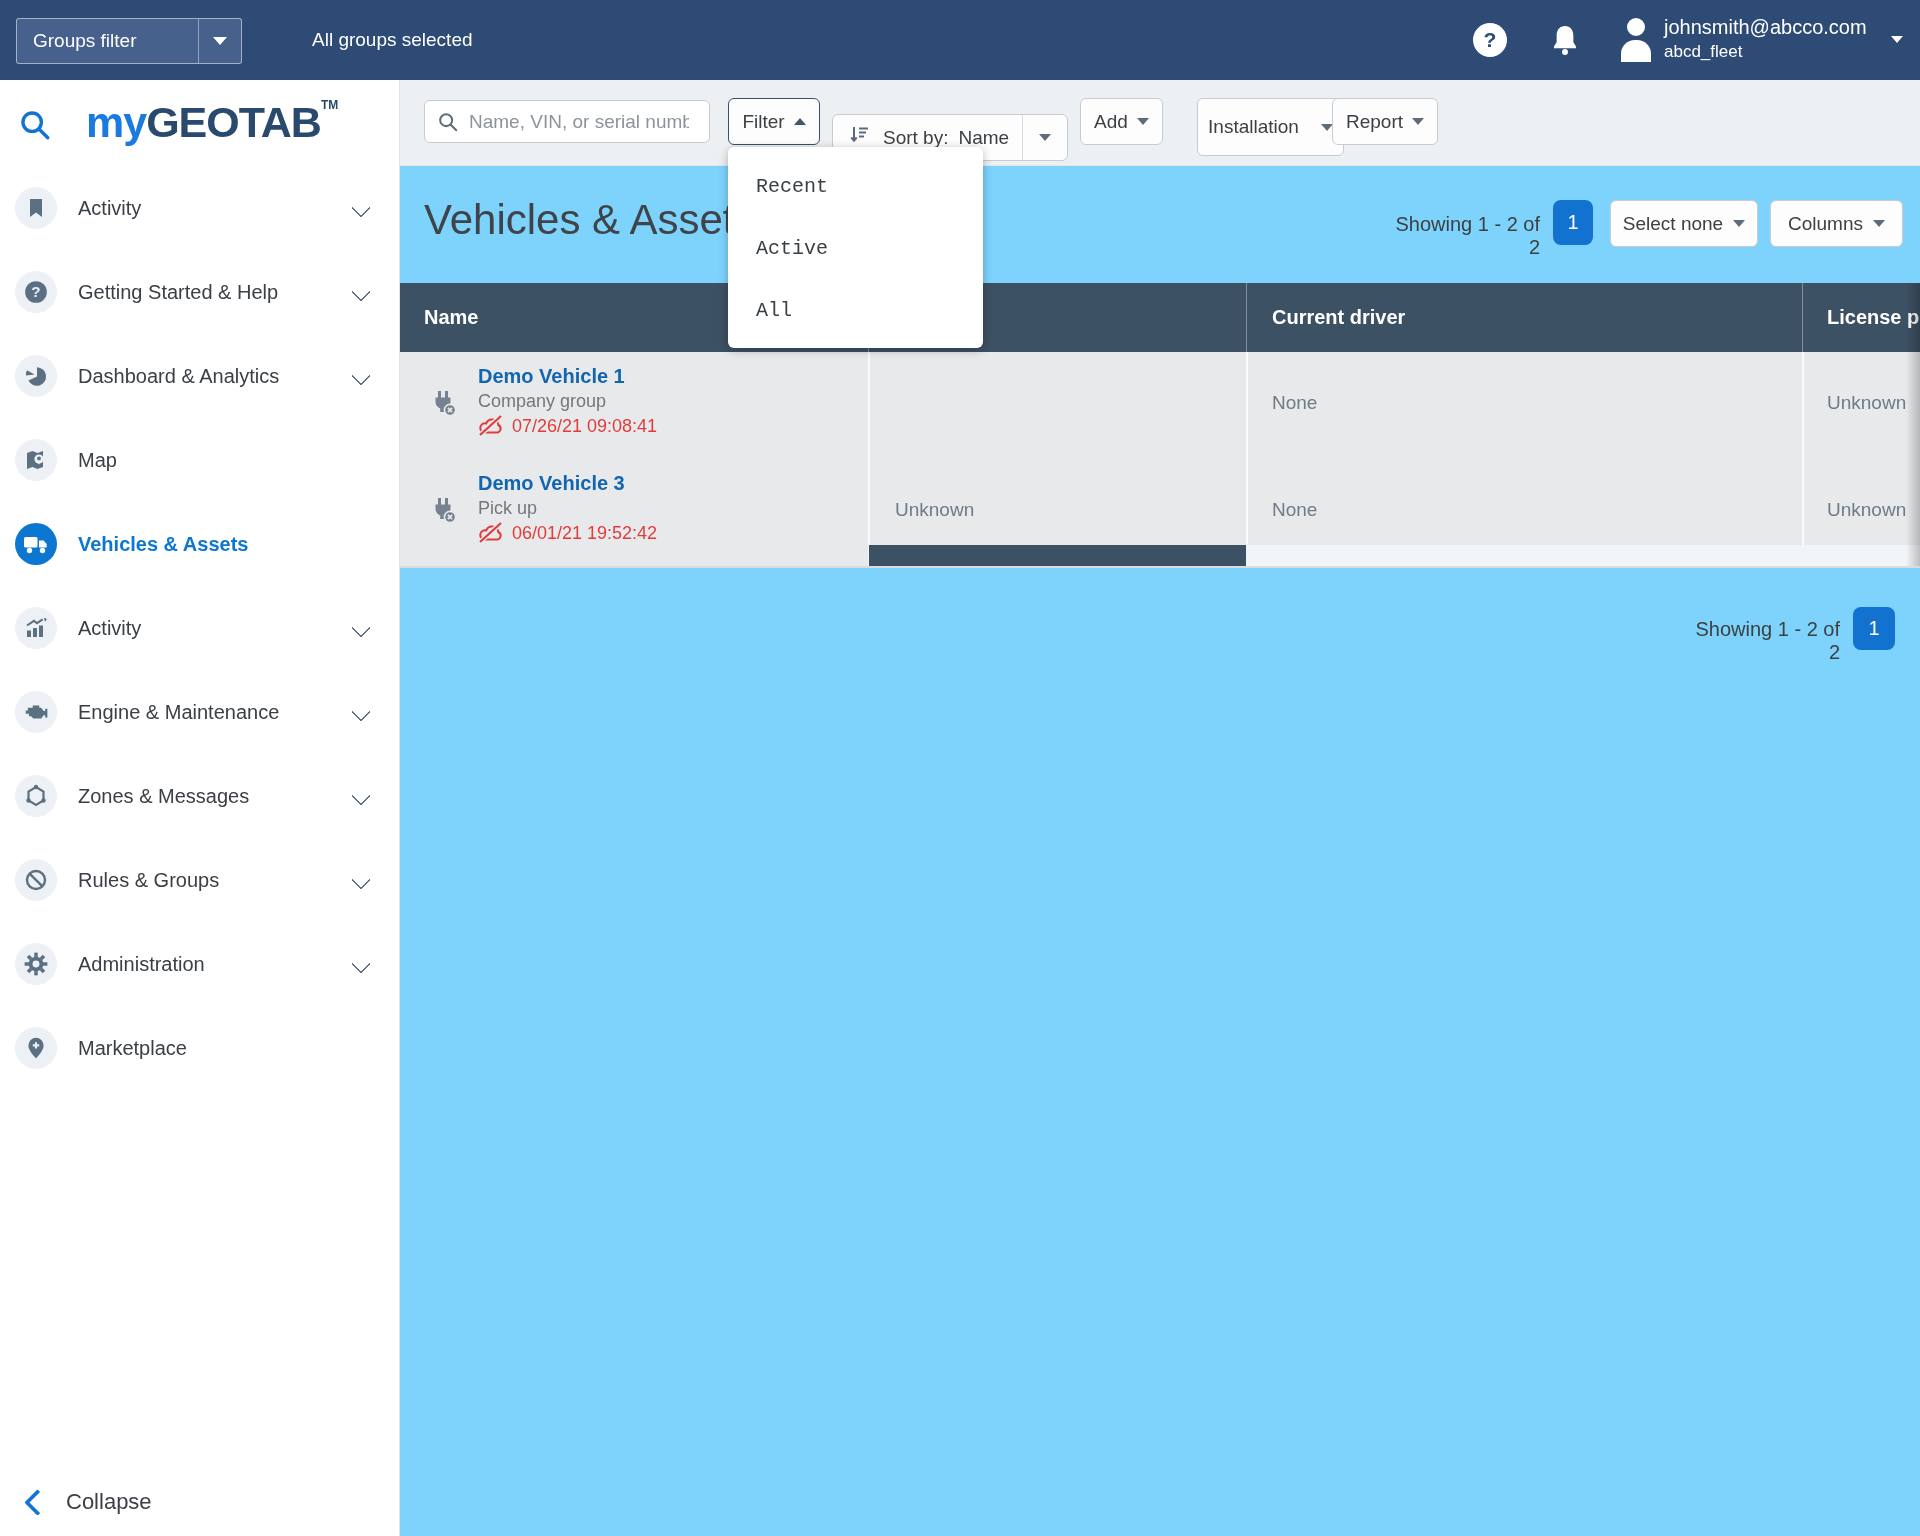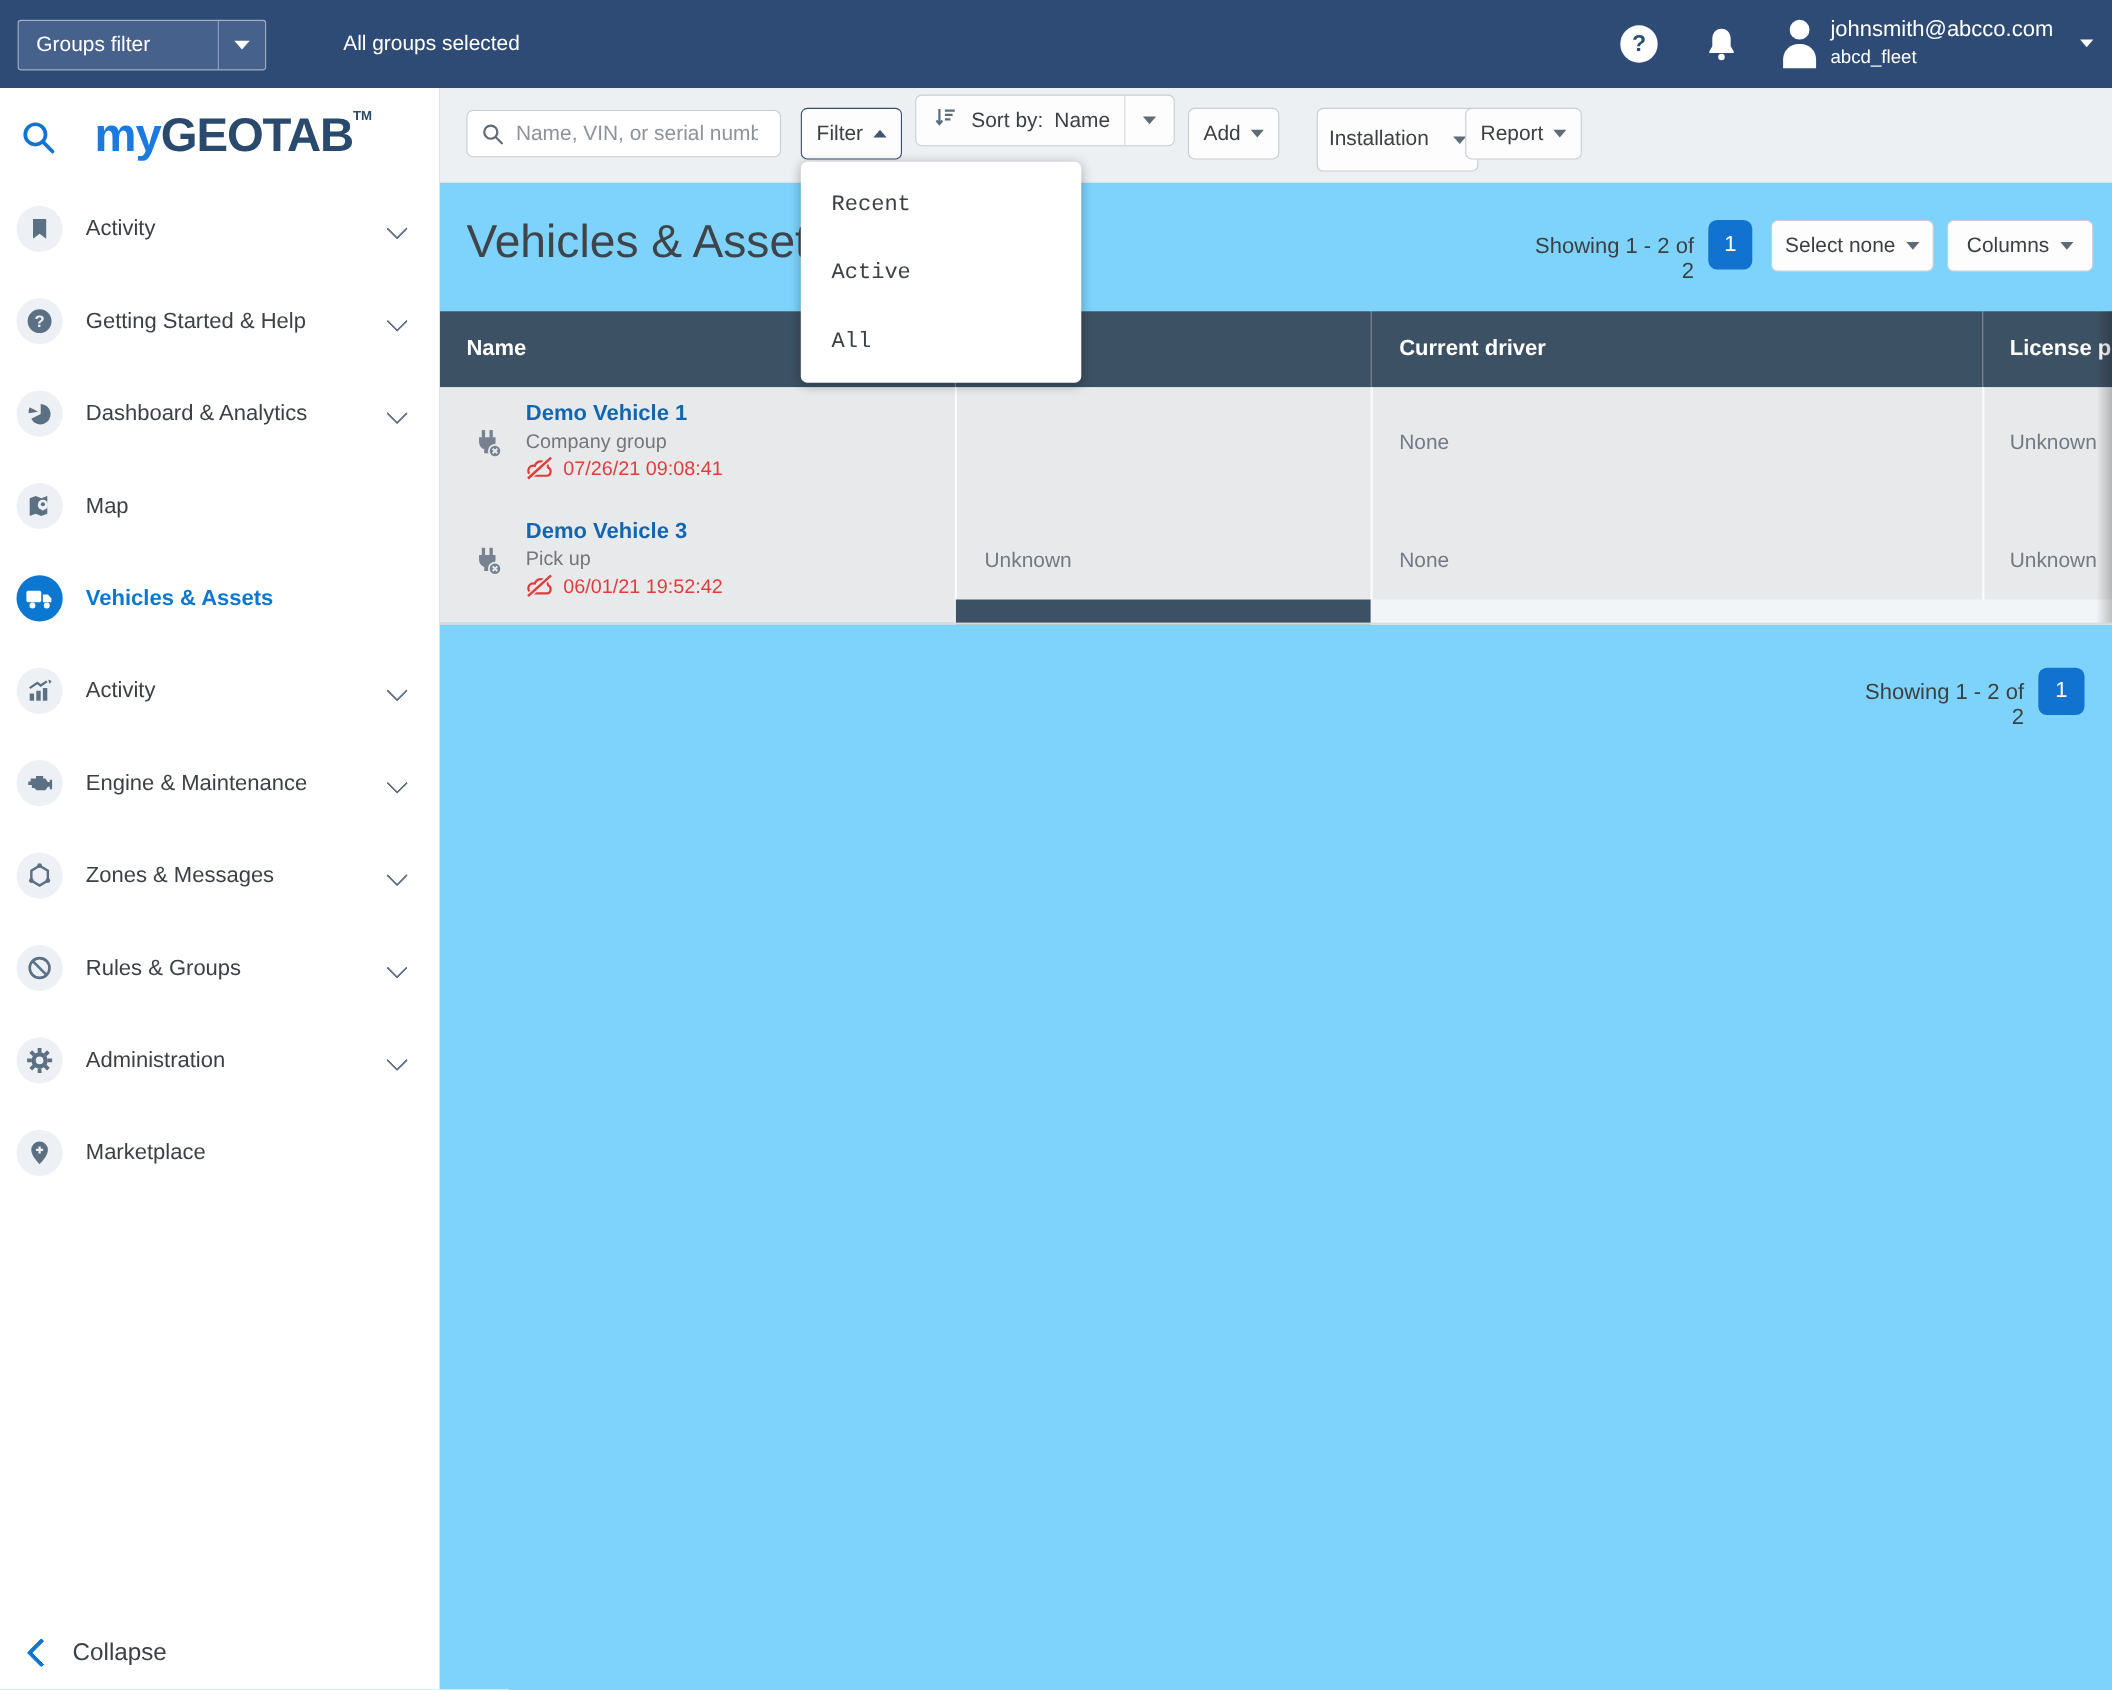--- a/index.html
+++ b/index.html
@@ -54,21 +54,21 @@
       justify-content:center;font-size:19px;color:#3c4043;cursor:pointer;box-sizing:border-box;}
   .caret-dn{width:0;height:0;border-left:6px solid transparent;border-right:6px solid transparent;border-top:7px solid #5f6b76;}
   .caret-up{width:0;height:0;border-left:6px solid transparent;border-right:6px solid transparent;border-bottom:7px solid #3f566f;}
   .search-box{position:absolute;left:24px;top:20px;width:286px;height:43px;background:#fff;border:1px solid #c7ccd2;
       border-radius:6px;display:flex;align-items:center;box-sizing:border-box;}
   .search-box svg{margin:0 8px 0 12px;color:#5f6b76;flex:none;}
   .search-box input{border:none;outline:none;background:transparent;font-size:19px;width:220px;
       font-family:"Liberation Sans",sans-serif;color:#3c4043;}
   .search-box input::placeholder{color:#8d939b;}
   .filter-btn{position:absolute;left:328px;top:18px;width:92px;height:47px;border:1.5px solid #3a516c;gap:9px;}
-  .sort-btn{position:absolute;left:432px;top:6px;width:236px;height:47px;justify-content:flex-start;padding:0;}
+  .sort-btn{position:absolute;left:432px;top:34px;width:236px;height:47px;justify-content:flex-start;padding:0;}
   .sort-btn .ic{margin:0 12px 0 14px;color:#5a6b7d;}
   .sort-btn .seg-car{width:44px;height:100%;display:flex;align-items:center;justify-content:center;border-left:1px solid #d7dbdf;margin-left:auto;}
   .add-btn{position:absolute;left:680px;top:18px;width:83px;height:47px;gap:9px;}
   .inst-btn{position:absolute;left:775px;top:18px;width:147px;height:58px;gap:22px;margin-left:22px;}
   .rep-btn{position:absolute;left:932px;top:18px;width:106px;height:47px;gap:9px;}
 
   
   .page-title{position:absolute;left:424px;top:196px;font-size:42px;color:#404449;}
   .showing-top{position:absolute;left:1380px;top:213px;width:160px;text-align:right;font-size:20px;color:#3c4043;}
   .page-btn{position:absolute;background:#1173cf;border-radius:8px;color:#fff;font-size:20px;

